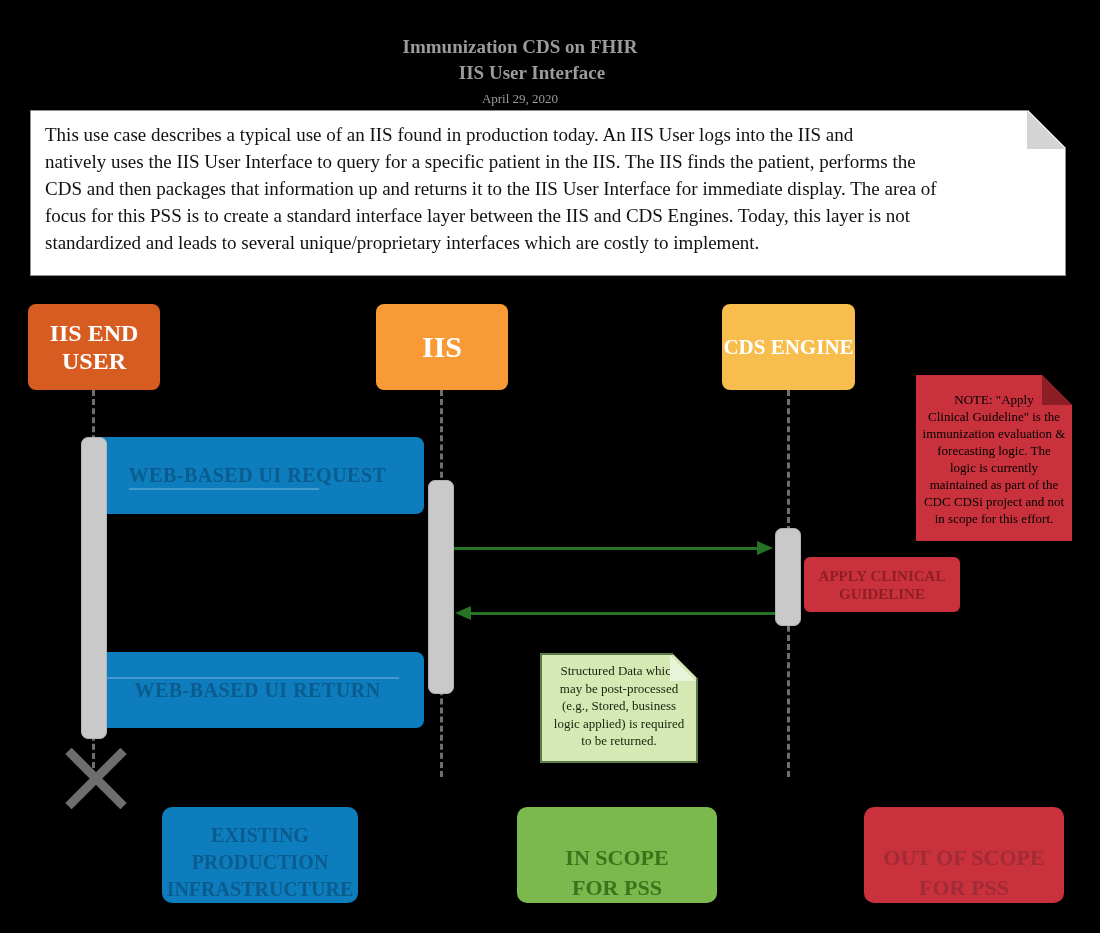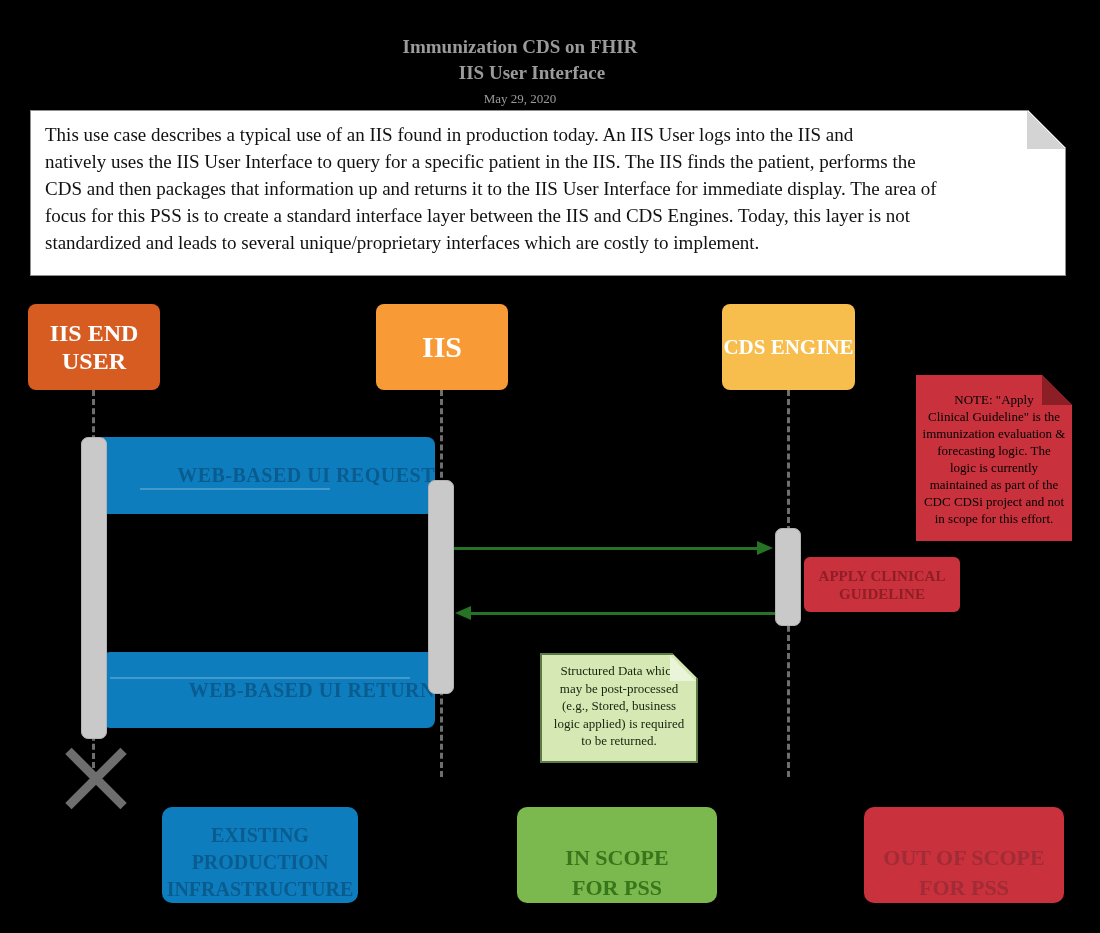--- a/index.html
+++ b/index.html
@@ -29,22 +29,22 @@
   #actor-iis{left:376px;width:132px;background:#F89B37;font-size:30px;}
   #actor-cds-engine{left:722px;width:133px;background:#F7BE4E;font-size:21px;}
 
   
   .lifeline{position:absolute;width:0;border-left:3px dashed #6e6e6e;}
   #lifeline-user{left:92px;top:390px;height:378px;}
   #lifeline-iis{left:440px;top:390px;height:387px;}
   #lifeline-cds{left:787px;top:390px;height:387px;}
 
   
-  .bluebox{position:absolute;left:102px;width:333px;background:#0E7DBE;border-radius:0 8px 8px 0;
-           display:flex;align-items:center;justify-content:flex-end;}
+  .bluebox{position:absolute;left:91px;width:333px;background:#0E7DBE;border-radius:0 8px 8px 0;
+           display:flex;align-items:center;justify-content:center;}
   #msg-web-request{top:437px;height:77px;}
   #msg-web-return{top:652px;height:76px;border-radius:8px;}
   .bluebox .lbl{color:#0A5C8E;font-weight:bold;font-size:20px;letter-spacing:.5px;}
   .accent-line{position:absolute;height:2px;background:rgba(255,255,255,0.22);}
   #msg-web-request .accent-line{left:38px;top:51px;width:190px;}
   #msg-web-return .accent-line{left:8px;top:25px;width:300px;}
 
   
   .activation{position:absolute;width:26px;background:#C9C9C9;border:1px solid #b3b3b3;
               border-radius:7px;box-sizing:border-box;}
@@ -98,21 +98,21 @@
   #legend-out-of-scope{left:864px;width:200px;background:#C9313C;color:#A12B36;font-size:22px;line-height:30px;}
 </style>
 </head>
 <body>
 
 <div id="canvas">
 
   <div id="header">
     <div id="title">Immunization CDS on FHIR</div>
     <div id="subtitle">IIS User Interface</div>
-    <div id="date">May 29, 2020</div>
+    <div id="date">April 29, 2020</div>
   </div>
 
   <div id="desc-note">
     <div class="ml">This use case describes a typical use of an IIS found in production today. An IIS User logs into the IIS and
 natively uses the IIS User Interface to query for a specific patient in the IIS.  The IIS finds the patient, performs the
 CDS and then packages that information up and returns it to the IIS User Interface for immediate display.  The area of
 focus for this PSS is to create a standard interface layer between the IIS and CDS Engines. Today, this layer is not
 standardized and leads to several unique/proprietary interfaces which are costly to implement.</div>
     <div class="dogear"></div>
   </div>

